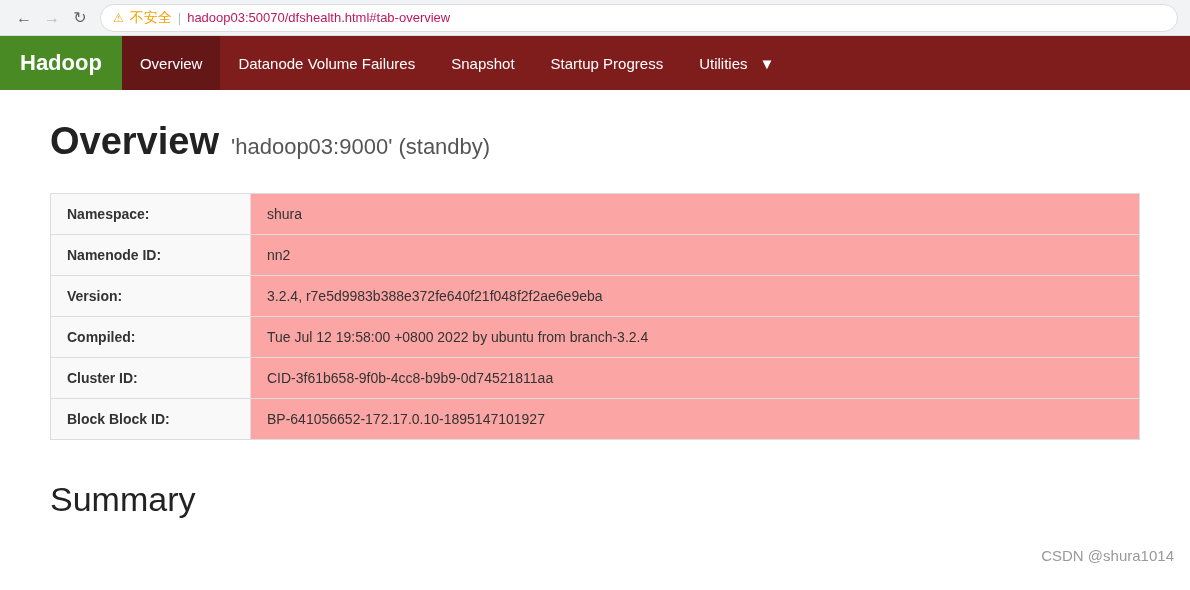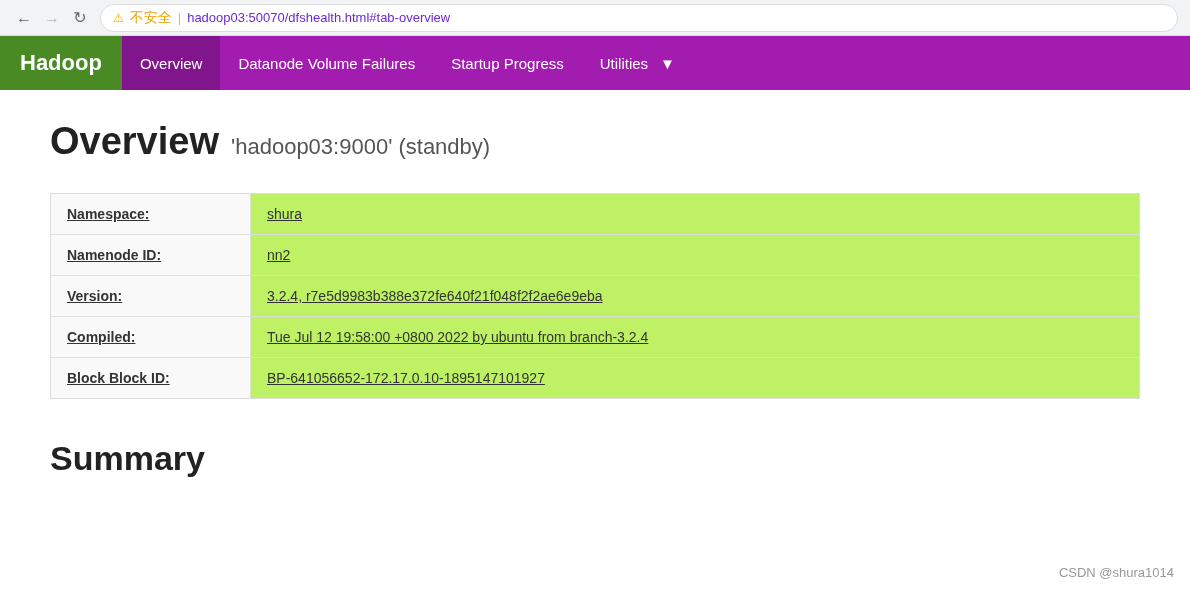--- a/index.html
+++ b/index.html
@@ -69,27 +69,27 @@
       color: #f4a100;
       font-size: 12px;
     }
 
     .address-bar .insecure-label {
       color: #f4a100;
       font-size: 14px;
     }
 
     .address-bar .url-text {
-      color: #6d28d9;
+      color: #be185d;
       font-size: 13px;
     }
 
     
     .navbar {
-      background-color: #a21caf;
+      background-color: #7f1d1d;
       display: flex;
       align-items: stretch;
       height: 54px;
     }
 
     .navbar-brand {
       background-color: #4a8a25;
       color: #fff;
       font-size: 22px;
       font-weight: bold;
@@ -152,57 +152,56 @@
     
     .info-table {
       width: 100%;
       border-collapse: collapse;
       border: 1px solid #ddd;
       margin-bottom: 40px;
     }
 
     .info-table tr {
       border-bottom: 1px solid #ddd;
-      text-decoration: underline;
     }
 
     .info-table tr:last-child {
       border-bottom: none;
     }
 
     .info-table td {
       padding: 12px 16px;
       vertical-align: middle;
     }
 
     .info-table td:first-child {
       font-weight: bold;
       width: 200px;
       background: #f9f9f9;
       border-right: 1px solid #ddd;
     }
 
     .info-table td:last-child {
-      background: #bef264;
+      background: #fca5a5;
     }
 
     
     .summary-title {
       font-size: 34px;
-      font-weight: bold;
+      font-weight: normal;
       color: #222;
       margin-bottom: 10px;
     }
 
     
     .watermark {
       position: fixed;
-      bottom: 10px;
+      bottom: 26px;
       right: 16px;
-      font-size: 13px;
+      font-size: 15px;
       color: #999;
     }
   </style>
 </head>
 <body>
 
 <div class="browser-chrome">
   <div class="browser-nav-buttons">
     <button class="nav-btn">←</button>
     <button class="nav-btn disabled">→</button>
@@ -214,20 +213,21 @@
     <span style="color:#bbb">|</span>
     <span class="url-text">hadoop03:50070/dfshealth.html#tab-overview</span>
   </div>
 </div>
 
 <nav class="navbar">
   <div class="navbar-brand">Hadoop</div>
   <div class="navbar-items">
     <a class="navbar-item active">Overview</a>
     <a class="navbar-item">Datanode Volume Failures</a>
+    <a class="navbar-item">Snapshot</a>
     <a class="navbar-item">Startup Progress</a>
     <a class="navbar-item has-dropdown">
       <span>Utilities</span>
       <span>▼</span>
     </a>
   </div>
 </nav>
 
 <div class="main-content">
 
@@ -248,20 +248,24 @@
       </tr>
       <tr>
         <td>Version:</td>
         <td>3.2.4, r7e5d9983b388e372fe640f21f048f2f2ae6e9eba</td>
       </tr>
       <tr>
         <td>Compiled:</td>
         <td>Tue Jul 12 19:58:00 +0800 2022 by ubuntu from branch-3.2.4</td>
       </tr>
       <tr>
+        <td>Cluster ID:</td>
+        <td>CID-3f61b658-9f0b-4cc8-b9b9-0d74521811aa</td>
+      </tr>
+      <tr>
         <td>Block Block ID:</td>
         <td>BP-641056652-172.17.0.10-1895147101927</td>
       </tr>
     </tbody>
   </table>
 
   <div class="summary-title">Summary</div>
 
 </div>
 

